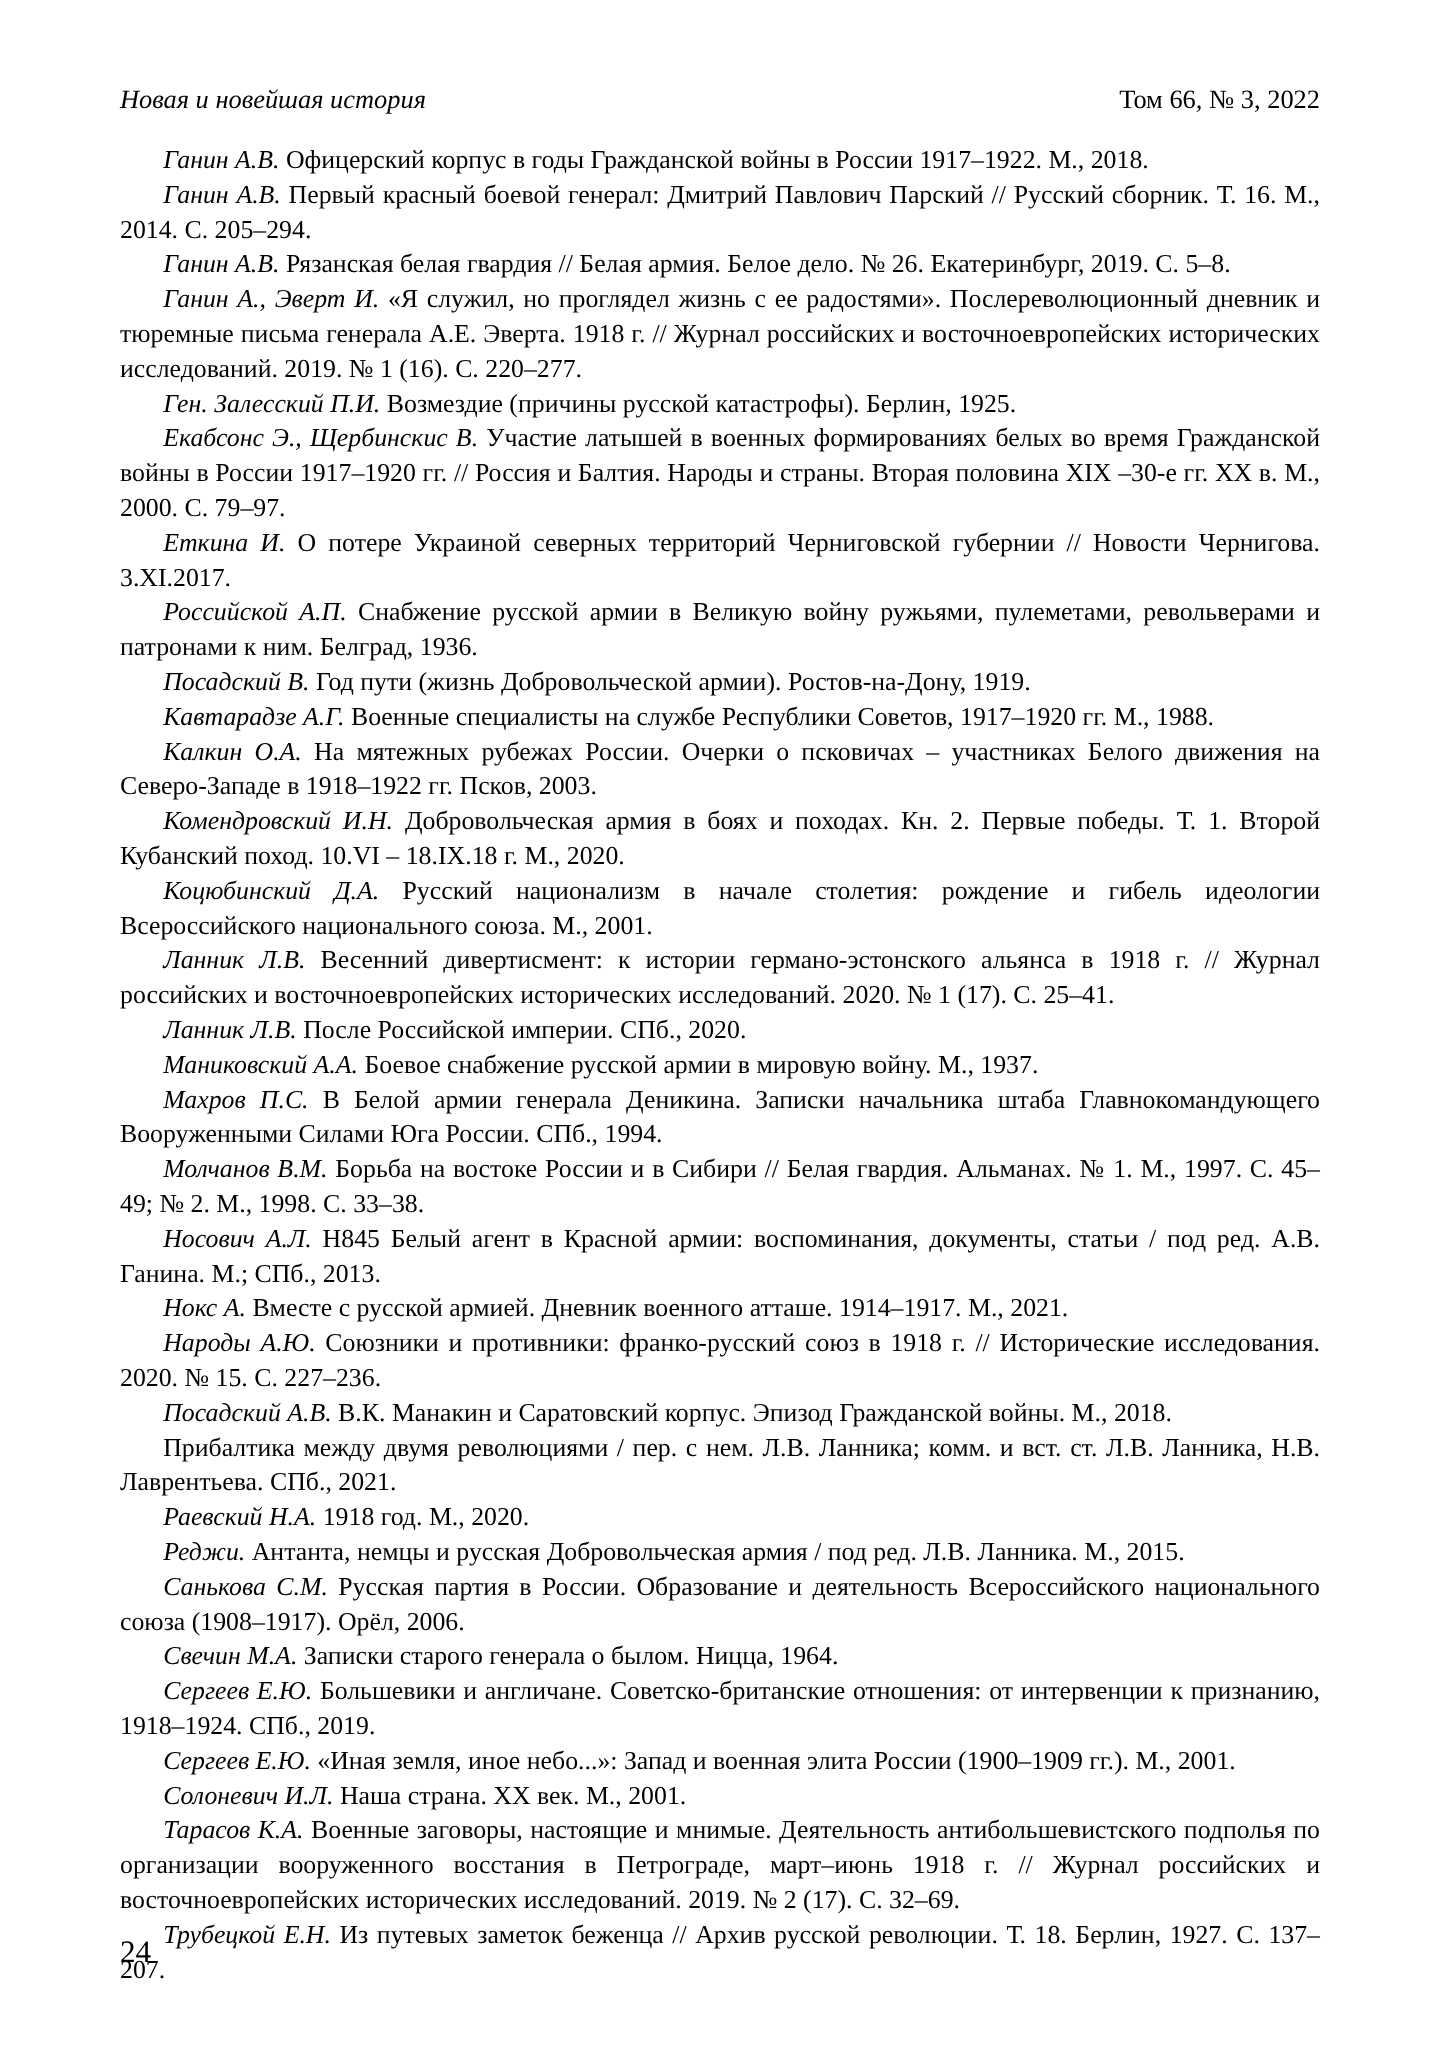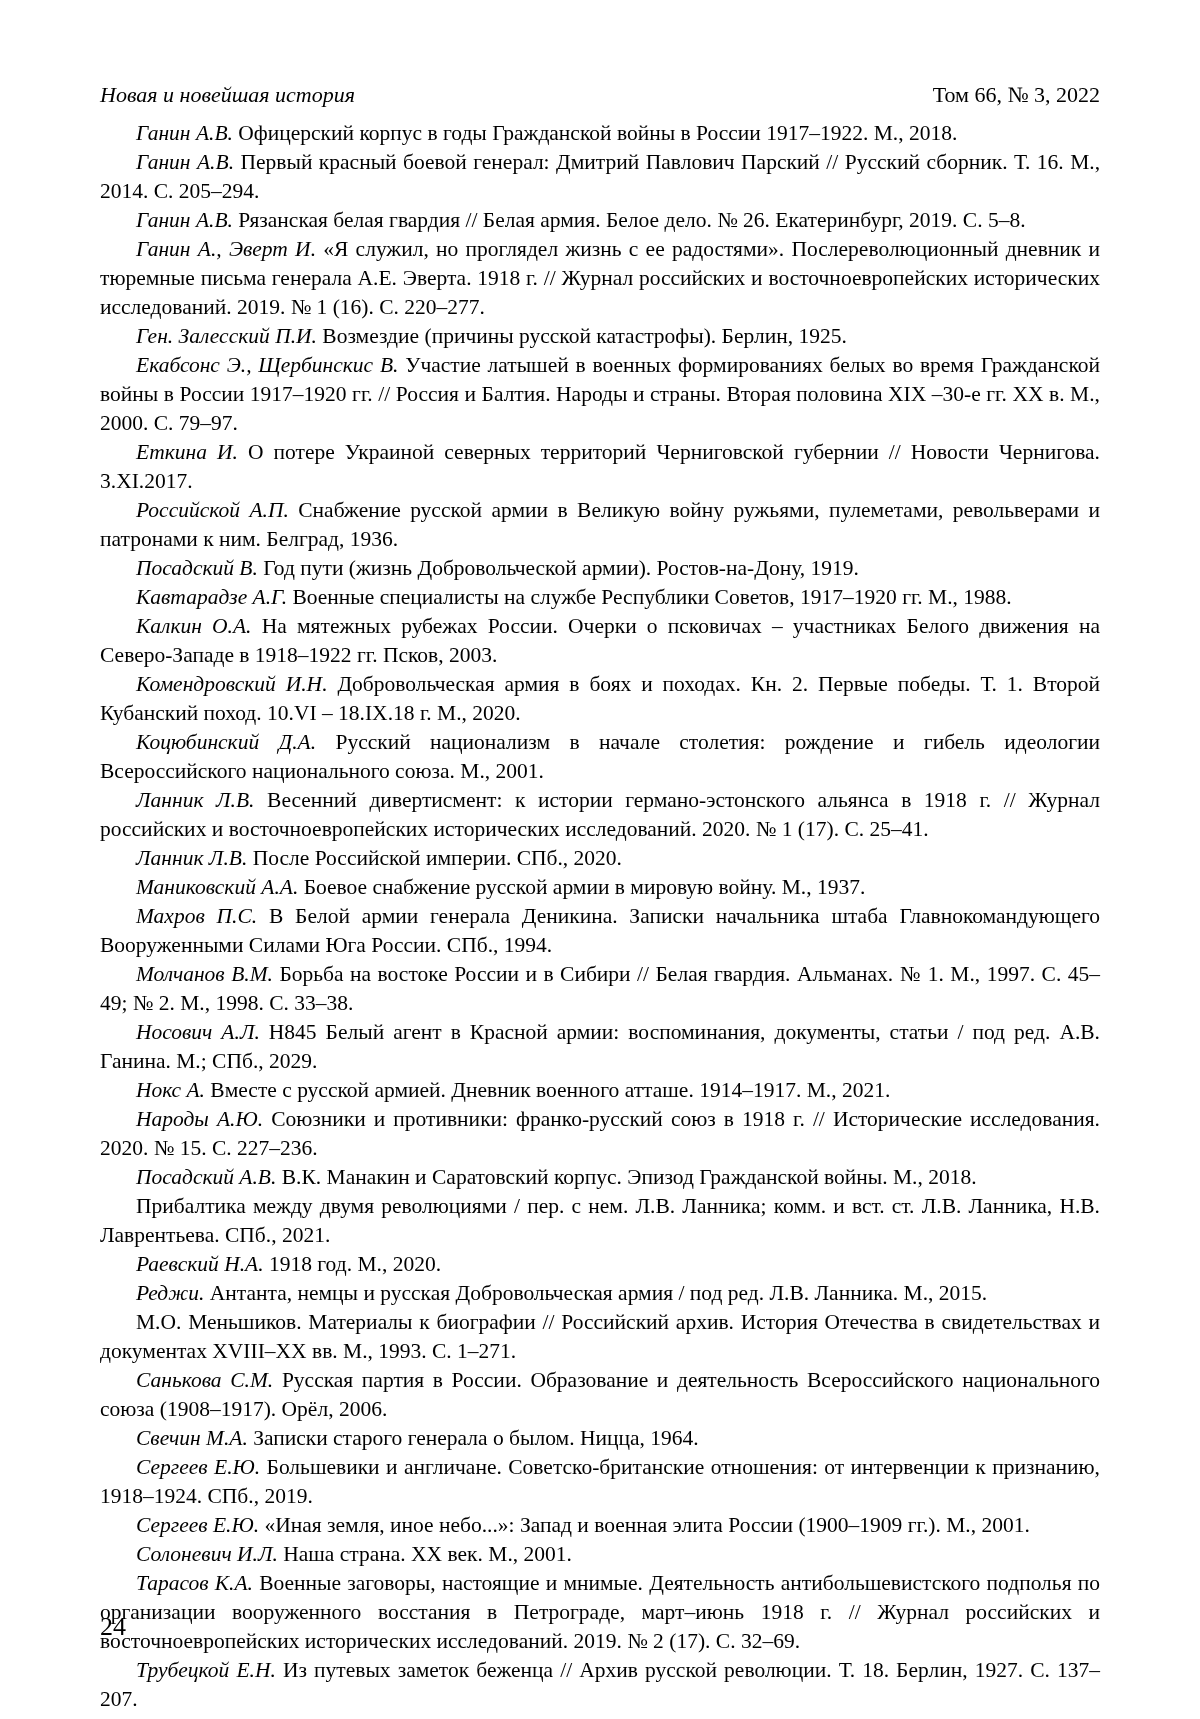--- a/index.html
+++ b/index.html
@@ -22,21 +22,20 @@
     left: 100px;
     width: 1000px;
     display: flex;
     justify-content: space-between;
     align-items: baseline;
     font-size: 22px;
     line-height: 26px;
   }
   .journal-title {
     font-style: italic;
-    margin-top: 12px;
   }
   .refs {
     position: absolute;
     top: 119px;
     left: 100px;
     width: 1000px;
     font-size: 21.5px;
     line-height: 29px;
     text-align: justify;
   }
@@ -76,28 +75,27 @@
       <p class="ref"><i>Посадский В.</i> <span>Год пути (жизнь Добровольческой армии). Ростов-на-Дону, 1919.</span></p>
       <p class="ref"><i>Кавтарадзе А.Г.</i> <span>Военные специалисты на службе Республики Советов, 1917–1920 гг. М., 1988.</span></p>
       <p class="ref"><i>Калкин О.А.</i> <span>На мятежных рубежах России. Очерки о псковичах – участниках Белого движения на Северо-Западе в 1918–1922 гг. Псков, 2003.</span></p>
       <p class="ref"><i>Комендровский И.Н.</i> <span>Добровольческая армия в боях и походах. Кн. 2. Первые победы. Т. 1. Второй Кубанский поход. 10.VI – 18.IX.18 г. М., 2020.</span></p>
       <p class="ref"><i>Коцюбинский Д.А.</i> <span>Русский национализм в начале столетия: рождение и гибель идеологии Всероссийского национального союза. М., 2001.</span></p>
       <p class="ref"><i>Ланник Л.В.</i> <span>Весенний дивертисмент: к истории германо-эстонского альянса в 1918 г. // Журнал российских и восточноевропейских исторических исследований. 2020. № 1 (17). С. 25–41.</span></p>
       <p class="ref"><i>Ланник Л.В.</i> <span>После Российской империи. СПб., 2020.</span></p>
       <p class="ref"><i>Маниковский А.А.</i> <span>Боевое снабжение русской армии в мировую войну. М., 1937.</span></p>
       <p class="ref"><i>Махров П.С.</i> <span>В Белой армии генерала Деникина. Записки начальника штаба Главнокомандующего Вооруженными Силами Юга России. СПб., 1994.</span></p>
       <p class="ref"><i>Молчанов В.М.</i> <span>Борьба на востоке России и в Сибири // Белая гвардия. Альманах. № 1. М., 1997. С. 45–49; № 2. М., 1998. С. 33–38.</span></p>
-      <p class="ref"><i>Носович А.Л.</i> <span>Н845 Белый агент в Красной армии: воспоминания, документы, статьи / под ред. А.В. Ганина. М.; СПб., 2029.</span></p>
+      <p class="ref"><i>Носович А.Л.</i> <span>Н845 Белый агент в Красной армии: воспоминания, документы, статьи / под ред. А.В. Ганина. М.; СПб., 2013.</span></p>
       <p class="ref"><i>Нокс А.</i> <span>Вместе с русской армией. Дневник военного атташе. 1914–1917. М., 2021.</span></p>
       <p class="ref"><i>Народы А.Ю.</i> <span>Союзники и противники: франко-русский союз в 1918 г. // Исторические исследования. 2020. № 15. С. 227–236.</span></p>
       <p class="ref"><i>Посадский А.В.</i> <span>В.К. Манакин и Саратовский корпус. Эпизод Гражданской войны. М., 2018.</span></p>
       <p class="ref"><span>Прибалтика между двумя революциями / пер. с нем. Л.В. Ланника; комм. и вст. ст. Л.В. Ланника, Н.В. Лаврентьева. СПб., 2021.</span></p>
       <p class="ref"><i>Раевский Н.А.</i> <span>1918 год. М., 2020.</span></p>
       <p class="ref"><i>Реджи.</i> <span>Антанта, немцы и русская Добровольческая армия / под ред. Л.В. Ланника. М., 2015.</span></p>
-      <p class="ref"><span>М.О. Меньшиков. Материалы к биографии // Российский архив. История Отечества в свидетельствах и документах XVIII–XX вв. М., 1993. С. 1–271.</span></p>
       <p class="ref"><i>Санькова С.М.</i> <span>Русская партия в России. Образование и деятельность Всероссийского национального союза (1908–1917). Орёл, 2006.</span></p>
       <p class="ref"><i>Свечин М.А.</i> <span>Записки старого генерала о былом. Ницца, 1964.</span></p>
       <p class="ref"><i>Сергеев Е.Ю.</i> <span>Большевики и англичане. Советско-британские отношения: от интервенции к признанию, 1918–1924. СПб., 2019.</span></p>
       <p class="ref"><i>Сергеев Е.Ю.</i> <span>«Иная земля, иное небо...»: Запад и военная элита России (1900–1909 гг.). М., 2001.</span></p>
       <p class="ref"><i>Солоневич И.Л.</i> <span>Наша страна. XX век. М., 2001.</span></p>
       <p class="ref"><i>Тарасов К.А.</i> <span>Военные заговоры, настоящие и мнимые. Деятельность антибольшевистского подполья по организации вооруженного восстания в Петрограде, март–июнь 1918 г. // Журнал российских и восточноевропейских исторических исследований. 2019. № 2 (17). С. 32–69.</span></p>
       <p class="ref"><i>Трубецкой Е.Н.</i> <span>Из путевых заметок беженца // Архив русской революции. Т. 18. Берлин, 1927. С. 137–207.</span></p>
     </div>
 
   <div class="page-number">24</div>

